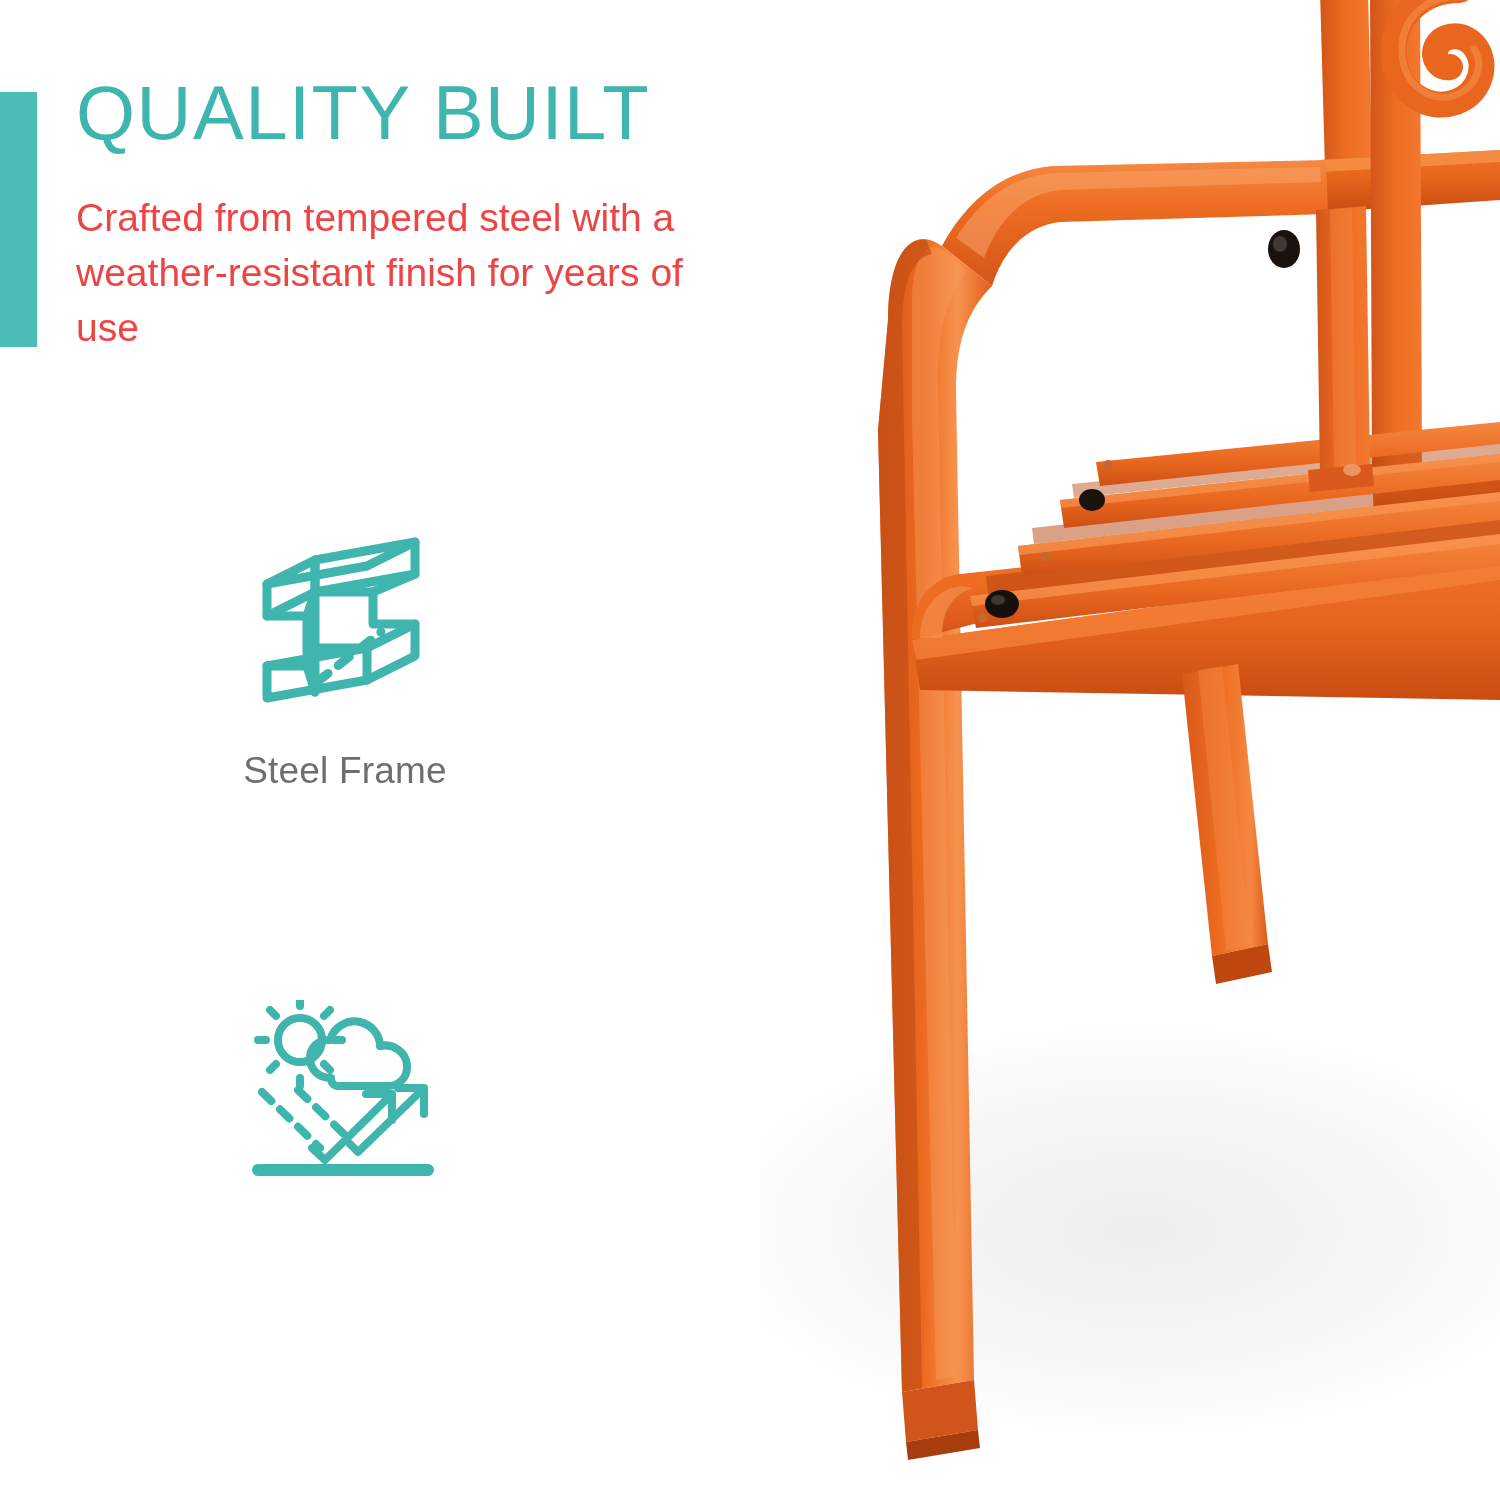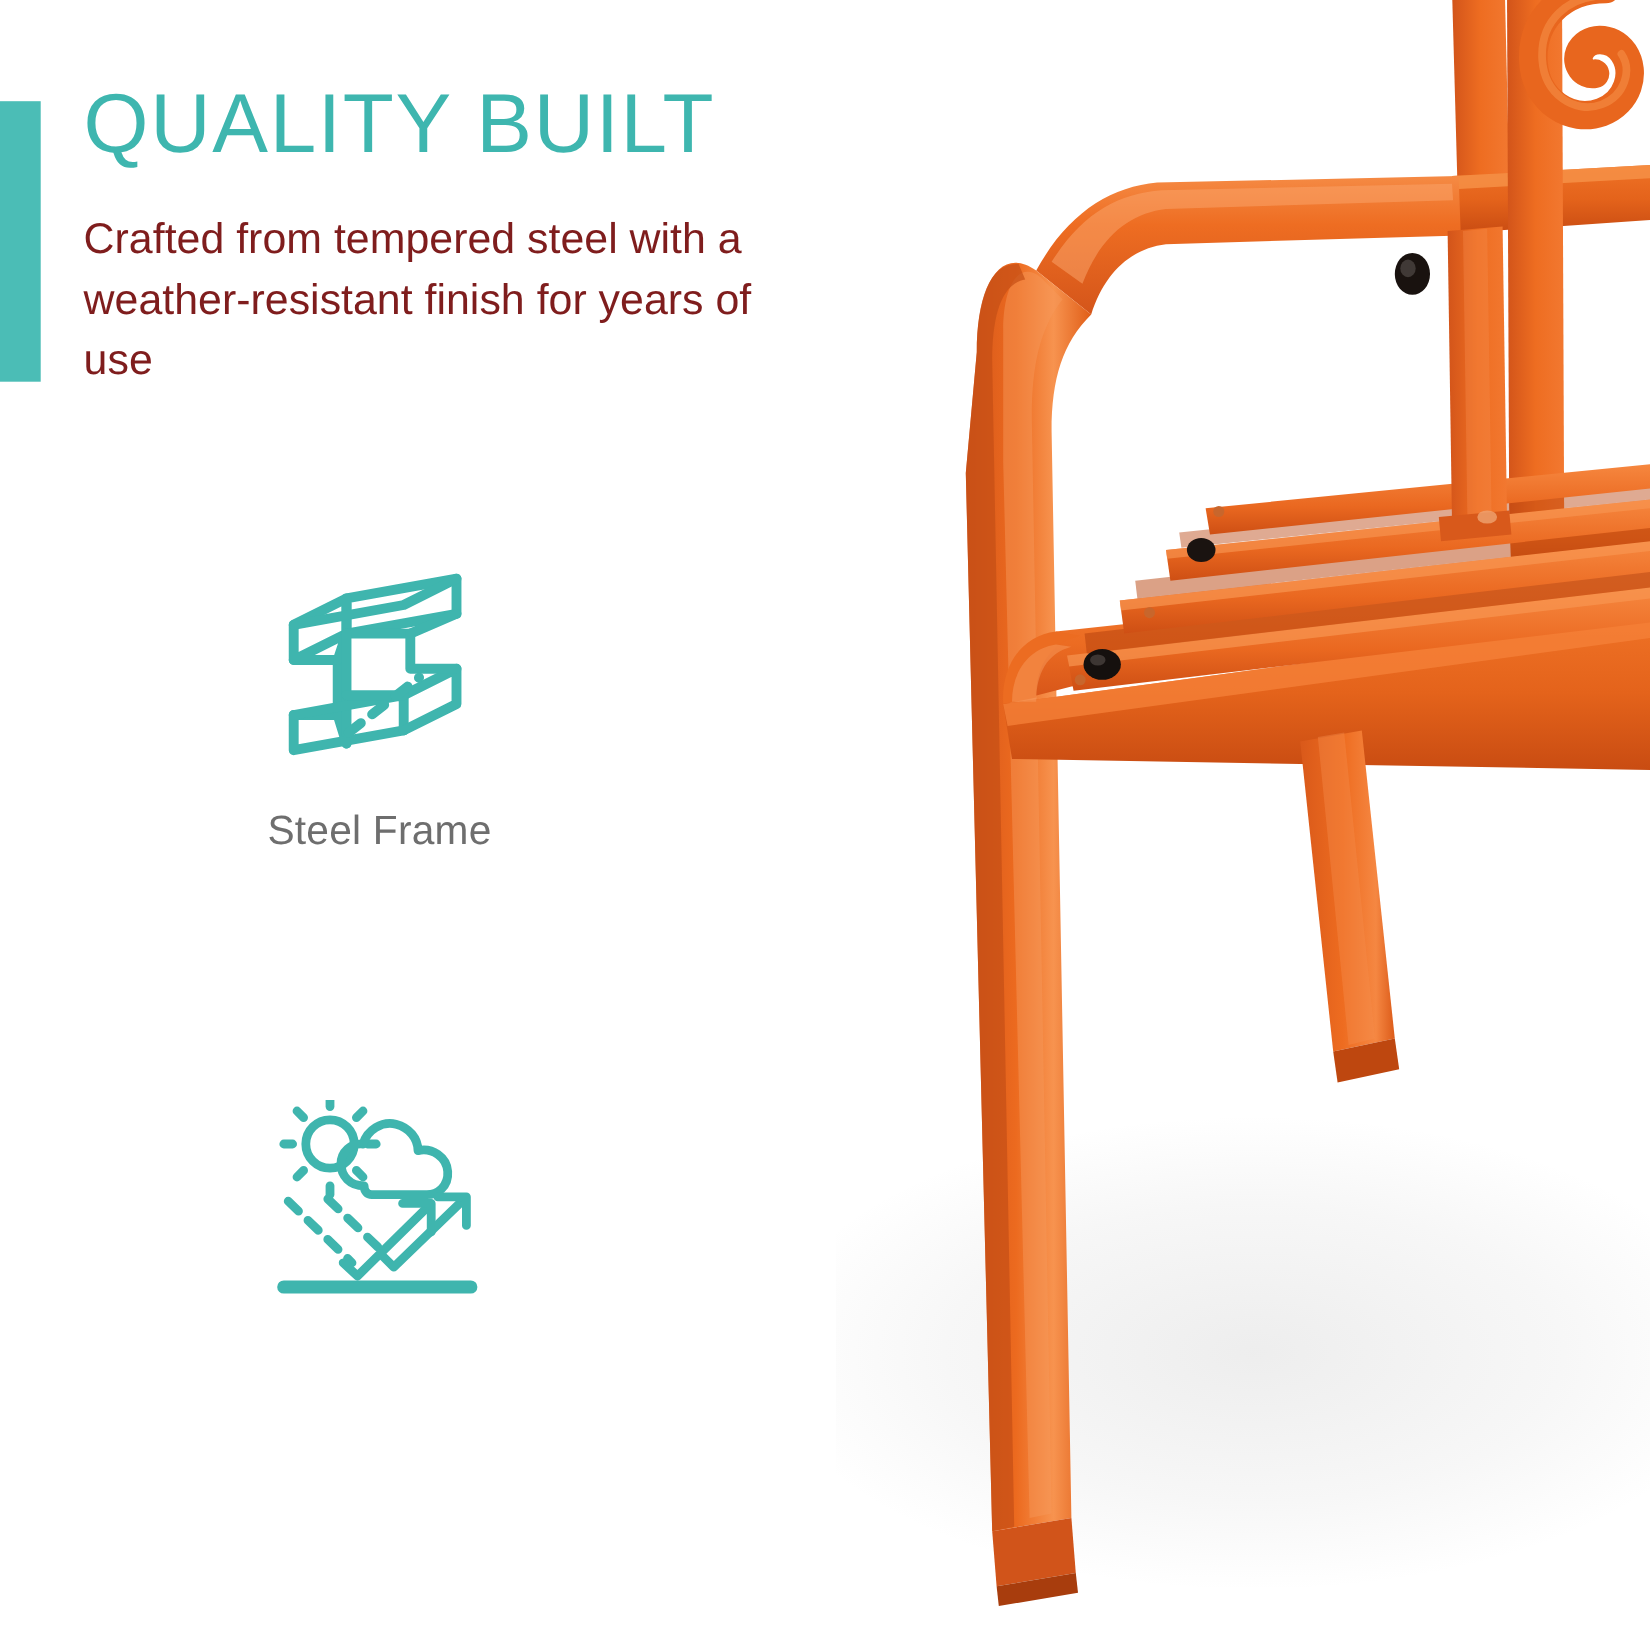--- a/index.html
+++ b/index.html
@@ -49,31 +49,31 @@
   }
 
   .subcopy {
     position: absolute;
     left: 76px;
     top: 190px;
     width: 650px;
     font-size: 39px;
     line-height: 55px;
     font-weight: 300;
-    color: #7f1d1d;
+    color: #ef4444;
   }
 
   
   .feature {
     position: absolute;
     left: 0;
     width: 690px;
     text-align: center;
   }
-  .feature-steel { top: 516px; }
+  .feature-steel { top: 532px; }
   .feature-weather { top: 1000px; }
 
   .feature-icon {
     display: block;
     margin: 0 auto;
   }
 
   .feature-label {
     margin-top: 34px;
     font-size: 37px;

